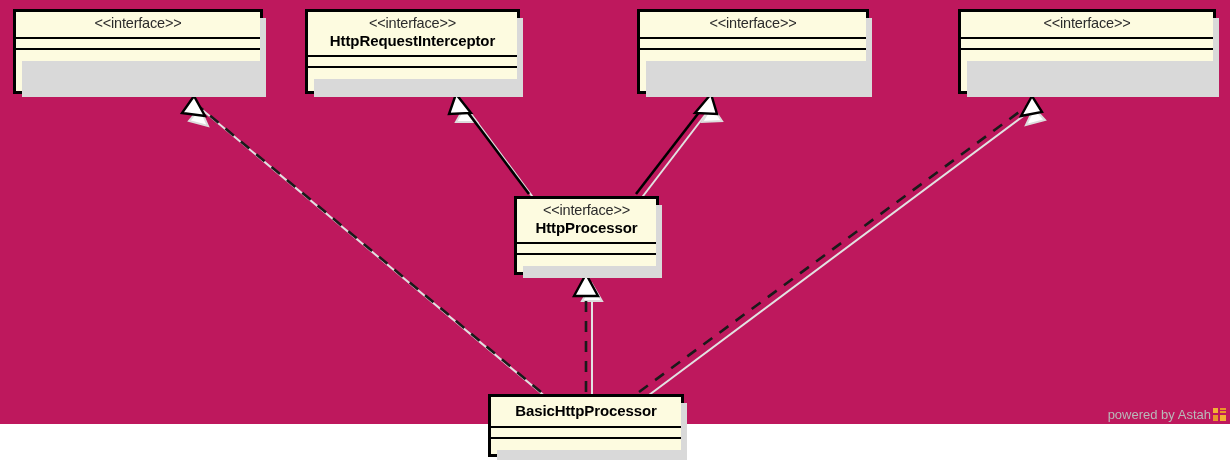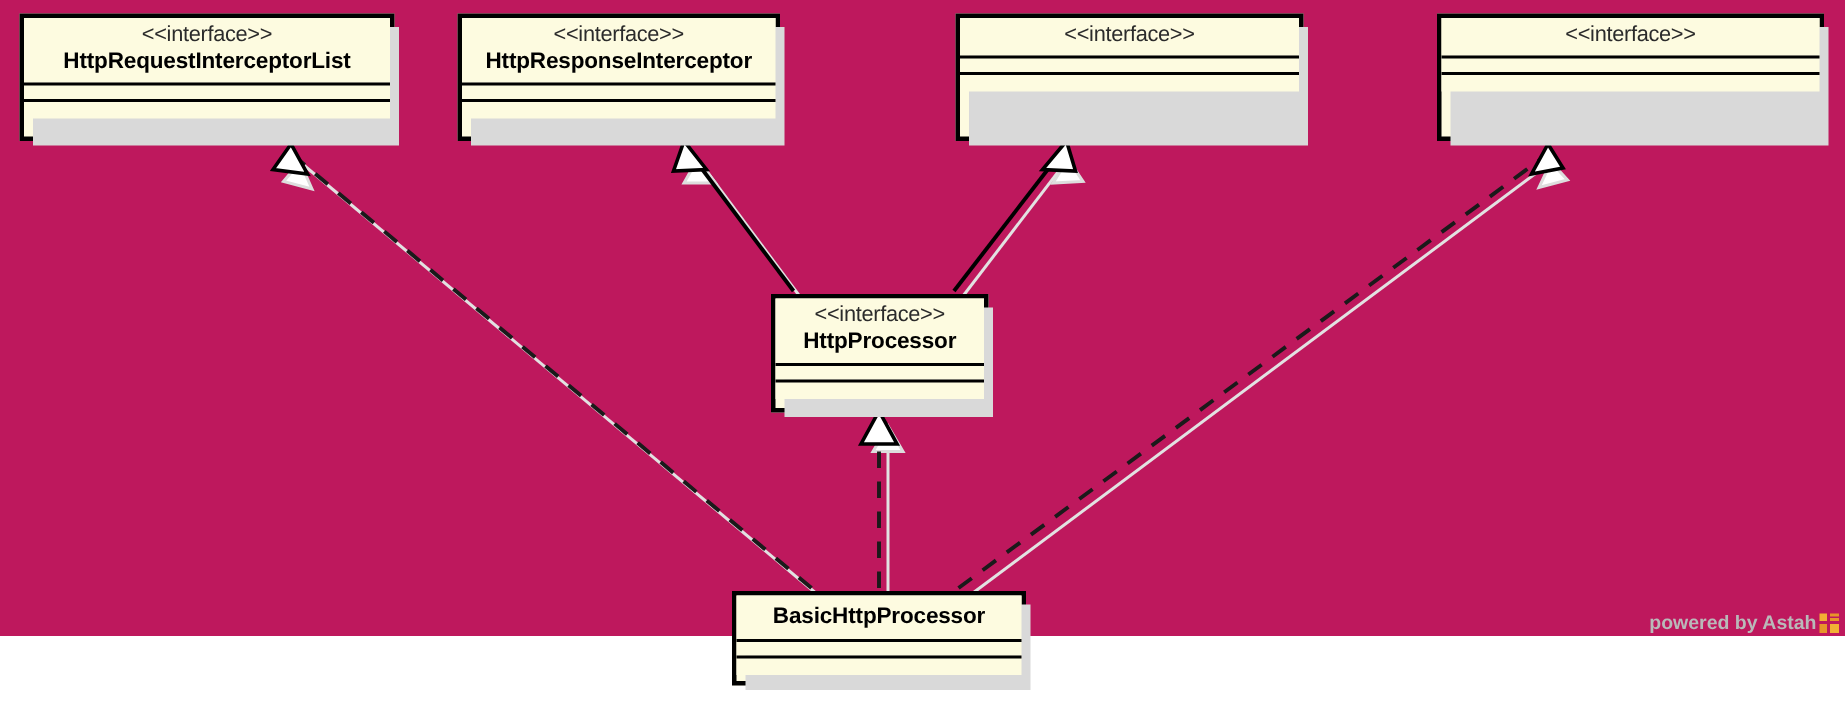--- a/index.html
+++ b/index.html
@@ -83,24 +83,23 @@
     padding: 5px 6px 6px 6px;
     text-align: center;
   }
 
   
   #watermark {
     position: absolute;
     right: 4px;
     bottom: 2px;
     display: flex;
-    align-items: flex-end;
+    align-items: center;
     gap: 1px;
     z-index: 10;
-    font-weight: bold;
   }
   #watermark .wm-text {
     font-size: 13px;
     color: #b9b9b9;
     font-family: "Liberation Sans", sans-serif;
     letter-spacing: 0px;
   }
   #watermark .wm-logo {
     display: inline-block;
     width: 13px;
@@ -164,31 +163,30 @@
     <g>
       <line x1="586" y1="392" x2="586" y2="290" stroke="#1a1a1a" stroke-width="2.6" stroke-dasharray="11,9"></line>
       <polygon points="586,274 574,296 598,296" fill="#ffffff" stroke="#000000" stroke-width="2.4" stroke-linejoin="miter"></polygon>
     </g>
   </svg>
 
   <div class="uml-class" style="left:13px; top:9px; width:250px; height:85px;">
     <span class="shadow"></span>
     <div class="cmp-name">
       <span class="stereotype">&lt;&lt;interface&gt;&gt;</span>
-      <span class="cls-name">HttpRequestInterceptorList</span>
     </div>
     <div class="cmp-attrs"></div>
     <div class="cmp-ops"></div>
   </div>
 
   <div class="uml-class" style="left:305px; top:9px; width:215px; height:85px;">
     <span class="shadow"></span>
     <div class="cmp-name">
       <span class="stereotype">&lt;&lt;interface&gt;&gt;</span>
-      <span class="cls-name">HttpResponseInterceptor</span>
+      <span class="cls-name">HttpRequestInterceptor</span>
     </div>
     <div class="cmp-attrs"></div>
     <div class="cmp-ops"></div>
   </div>
 
   <div class="uml-class" style="left:637px; top:9px; width:232px; height:85px;">
     <span class="shadow"></span>
     <div class="cmp-name">
       <span class="stereotype">&lt;&lt;interface&gt;&gt;</span>
     </div>

